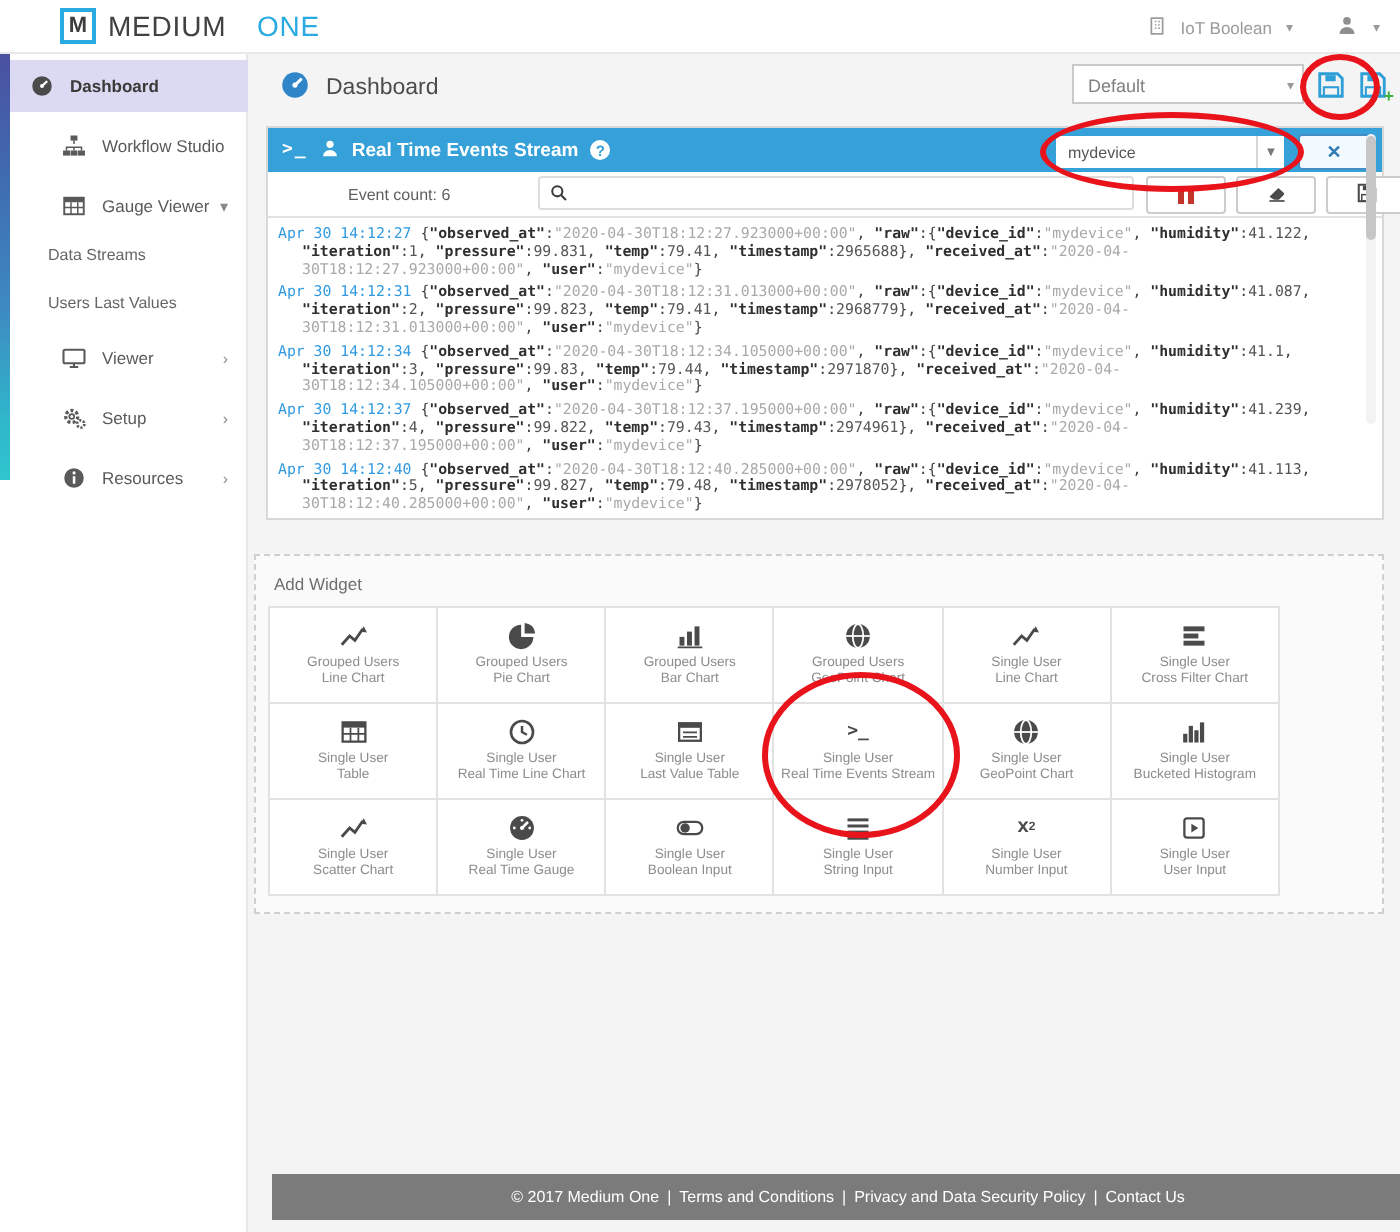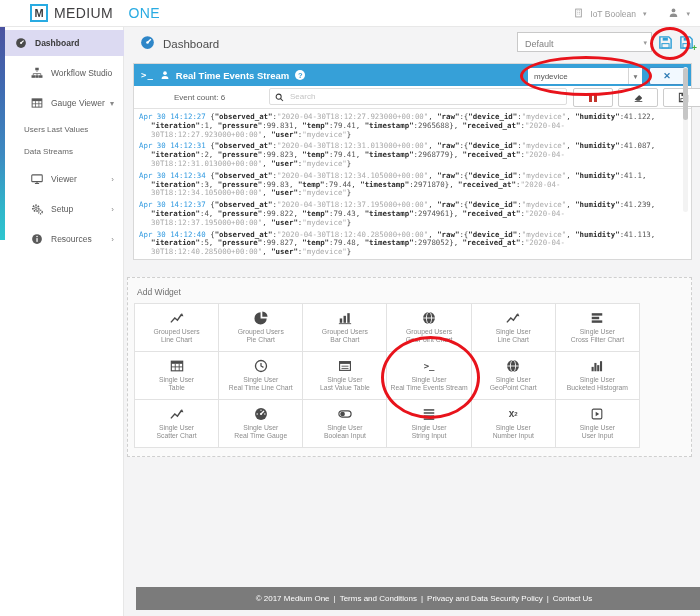--- a/index.html
+++ b/index.html
@@ -28,21 +28,21 @@
             font-size:8.5px;color:#5a5a5a;position:relative;cursor:pointer;}
   .nav-item.active{background:#dcdaf2;margin-left:5px;padding-left:9px;color:#3a3a3a;font-weight:bold;}
   .nav-item .nicon{width:13px;display:flex;justify-content:center;}
   .nav-sub{height:22px;display:flex;align-items:center;padding-left:24px;font-size:8px;color:#666;cursor:pointer;}
   .chev{position:absolute;right:10px;color:#8a8a8a;font-size:8px;}
 
   
   .main{position:absolute;left:124px;top:27px;width:576px;height:589px;background:#f4f4f5;}
   .page-title{position:absolute;left:16px;top:8px;display:flex;align-items:center;gap:8px;
               font-size:11.5px;color:#4c4c4c;}
-  .dash-select{position:absolute;right:48px;top:5px;width:135px;height:20px;border:1px solid #c9c9c9;
+  .dash-select{position:absolute;right:48px;top:5px;width:116px;height:20px;border:1px solid #c9c9c9;
                background:#fff;box-sizing:border-box;}
   .dash-select input{border:0;outline:0;width:108px;height:18px;font-size:9px;color:#808080;
                padding-left:7px;font-family:"Liberation Sans",sans-serif;background:transparent;}
   .dash-caret{position:absolute;right:4px;top:6px;font-size:7px;color:#999;}
   .icon-btn{position:absolute;top:7px;width:16px;height:16px;display:flex;align-items:center;
             justify-content:center;cursor:pointer;}
   .plus-badge{position:absolute;right:-3px;bottom:-2px;color:#3cb043;font-size:9px;font-weight:bold;line-height:8px;}
 
   
   .widget{position:absolute;left:9px;top:36px;width:559px;height:197px;background:#fff;
@@ -163,25 +163,25 @@
         <span class="nicon">
           <svg width="12" height="12" viewBox="0 0 16 16">
               <rect x="1.5" y="2.5" width="13" height="11" fill="none" stroke="#5a5a5a" stroke-width="1.3"></rect>
               <rect x="1.5" y="2.5" width="13" height="3" fill="#5a5a5a"></rect>
               <path d="M1.5 9h13M6 5.5v8M10.5 5.5v8" stroke="#5a5a5a" stroke-width="1"></path>
             </svg>
         </span>
         <span>Gauge Viewer</span>
         <span class="chev">▾</span>
       </div>
+      <div class="nav-sub">
+        <span>Data Streams</span>
+      </div>
       <div class="nav-sub" style="margin-top:2px">
         <span>Users Last Values</span>
-      </div>
-      <div class="nav-sub">
-        <span>Data Streams</span>
       </div>
       <div class="nav-item" style="margin-top:4px">
         <span class="nicon">
           <svg width="12" height="12" viewBox="0 0 16 16">
               <rect x="1" y="2.5" width="14" height="9" rx="1" fill="none" stroke="#5a5a5a" stroke-width="1.4"></rect>
               <path d="M8 11.5V14M5.2 14h5.6" stroke="#5a5a5a" stroke-width="1.4"></path>
             </svg>
         </span>
         <span>Viewer</span>
         <span class="chev">›</span>
@@ -263,21 +263,20 @@
       </div>
       <div class="w-toolbar">
         <span class="event-count">Event count: 6</span>
         <div class="search-box">
           <span>
             <svg width="9" height="9" viewBox="0 0 16 16">
                 <circle cx="6.5" cy="6.5" r="4.5" fill="none" stroke="#3a3a3a" stroke-width="1.8"></circle>
                 <path d="M10 10l4.2 4.2" stroke="#3a3a3a" stroke-width="1.8"></path>
               </svg>
           </span>
-          <input placeholder="Search" style="">
         </div>
         <div class="tb-btn" style="left:439px">
           <span class="pause-bar"></span>
             <span class="pause-bar"></span>
         </div>
         <div class="tb-btn" style="left:484px">
           <span>
             <svg width="11" height="11" viewBox="0 0 16 16">
                 <path d="M2.5 10.8L8.3 5a1.1 1.1 0 0 1 1.6 0l2.9 2.9a1.1 1.1 0 0 1 0 1.6l-3.4 3.4H6.1Z" fill="#4a4a4a"></path>
                 <rect x="2.5" y="13.2" width="11" height="1.2" fill="#4a4a4a"></rect>

